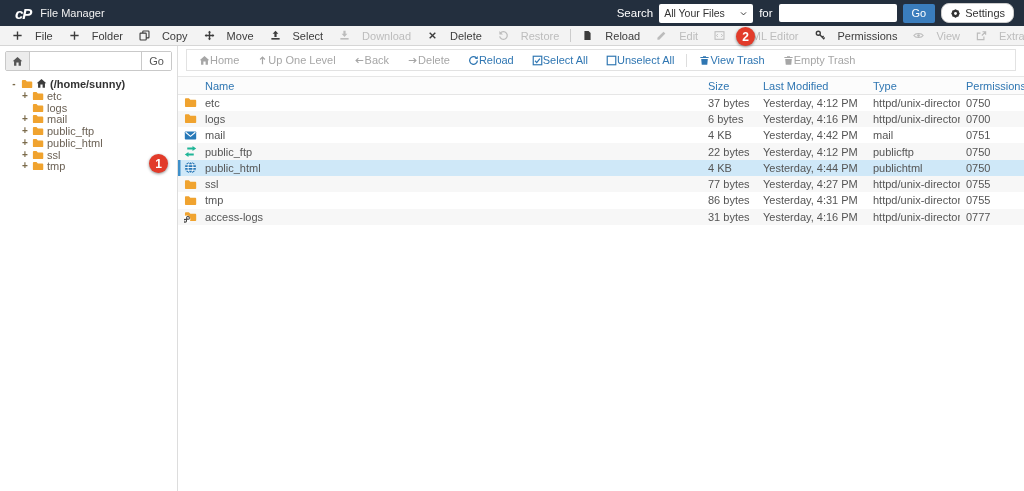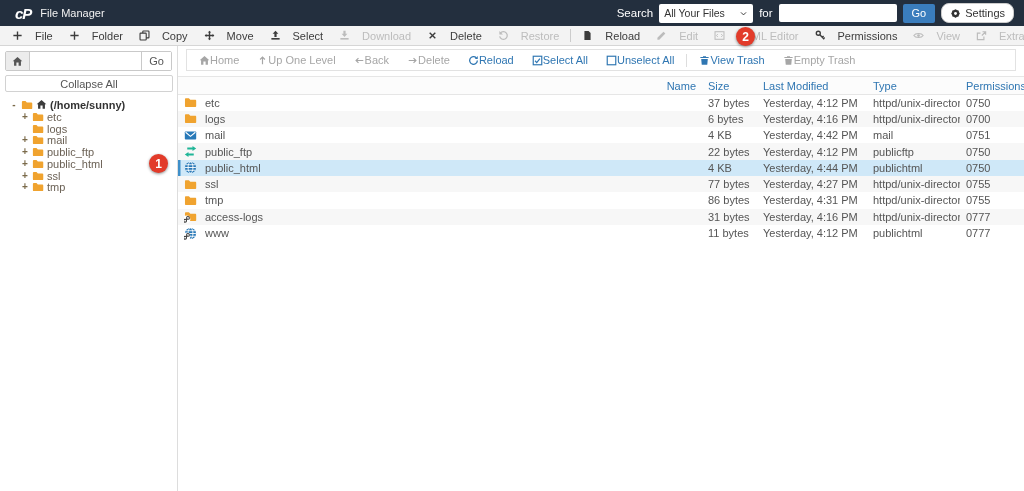--- a/index.html
+++ b/index.html
@@ -52,21 +52,21 @@
   .nav-toolbar { margin:3px 8px 0; border:1px solid #e2e2e2; height:22px; background:#fff; display:flex; align-items:center;
     font-size:11px; padding:0 3px; }
   .nav-item { display:flex; align-items:center; gap:0; padding:0 9px; color:#2f76b2; cursor:pointer; white-space:nowrap; }
   .nav-item.disabled { color:#a6a6a6; cursor:default; }
   .nav-item svg.ic { width:11px; height:11px; }
   .nav-sep { width:1px; height:13px; background:#ddd; margin:0 3px; flex:none; }
   
   table.filetable { margin-top:5px; width:100%; border-collapse:collapse; font-size:11px; color:#555; table-layout:fixed; }
   .filetable th { color:#2f76b2; font-weight:400; text-align:left; height:18px; padding:0 6px;
     border-top:1px solid #e6e6e6; border-bottom:1px solid #e6e6e6; background:#fcfcfc; cursor:pointer; }
-  .filetable th.c-name { padding-left:27px;text-align:right; }
+  .filetable th.c-name { padding-left:27px; }
   .filetable td { height:16.3px; padding:0 6px; overflow:hidden; white-space:nowrap; }
   .filetable tbody tr { cursor:pointer; }
   .filetable tbody tr:nth-child(even) { background:#f7f7f7; }
   .filetable tbody tr.selected { background:#cfe8f8; box-shadow:inset 2.5px 0 0 #3e8fc9; }
   .c-size { width:55px;margin-left:22px; } .c-mod { width:110px; } .c-type { width:93px; } .c-perm { width:64px; }
   .namecell { display:flex; align-items:center; gap:8px; }
   .namecell svg.ic { width:13px; height:13px; }
   .ico-folder, .ico-folder-link { color:#f0a32f; }
   .ico-envelope { color:#2879b8; }
   .ico-transfer { color:#1fb597; }
@@ -331,21 +331,20 @@
   <div class="sidebar">
     <div class="path-group">
       <div class="path-home">
         <svg class="ic">
             <use href="#i-home"></use>
           </svg>
       </div>
       <input class="path-input" value="" style="">
       <div class="path-go">Go</div>
     </div>
-    <div class="collapse-btn">Collapse All</div>
 
     <div class="tree">
       <div class="tree-row tree-root">
         <span class="exp">-</span>
         <svg class="fold">
             <use href="#i-folder"></use>
           </svg>
         <svg class="homeic">
             <use href="#i-home"></use>
           </svg>
@@ -578,33 +577,19 @@
                   <use href="#i-folder-link"></use>
                 </svg>
                 <span>access-logs</span>
               </div>
             </td>
             <td>31 bytes</td>
             <td>Yesterday, 4:16 PM</td>
             <td>httpd/unix-directory</td>
             <td>0777</td>
           </tr>
-          <tr>
-            <td>
-              <div class="namecell">
-                <svg class="ic ico-globe-link">
-                  <use href="#i-globe-link"></use>
-                </svg>
-                <span>www</span>
-              </div>
-            </td>
-            <td>11 bytes</td>
-            <td>Yesterday, 4:12 PM</td>
-            <td>publichtml</td>
-            <td>0777</td>
-          </tr>
         </tbody>
     </table>
   </div>
 </div>
 
 <div class="badge" id="badge-1">1</div>
 <div class="badge" id="badge-2">2</div>
 
 </body></html>

